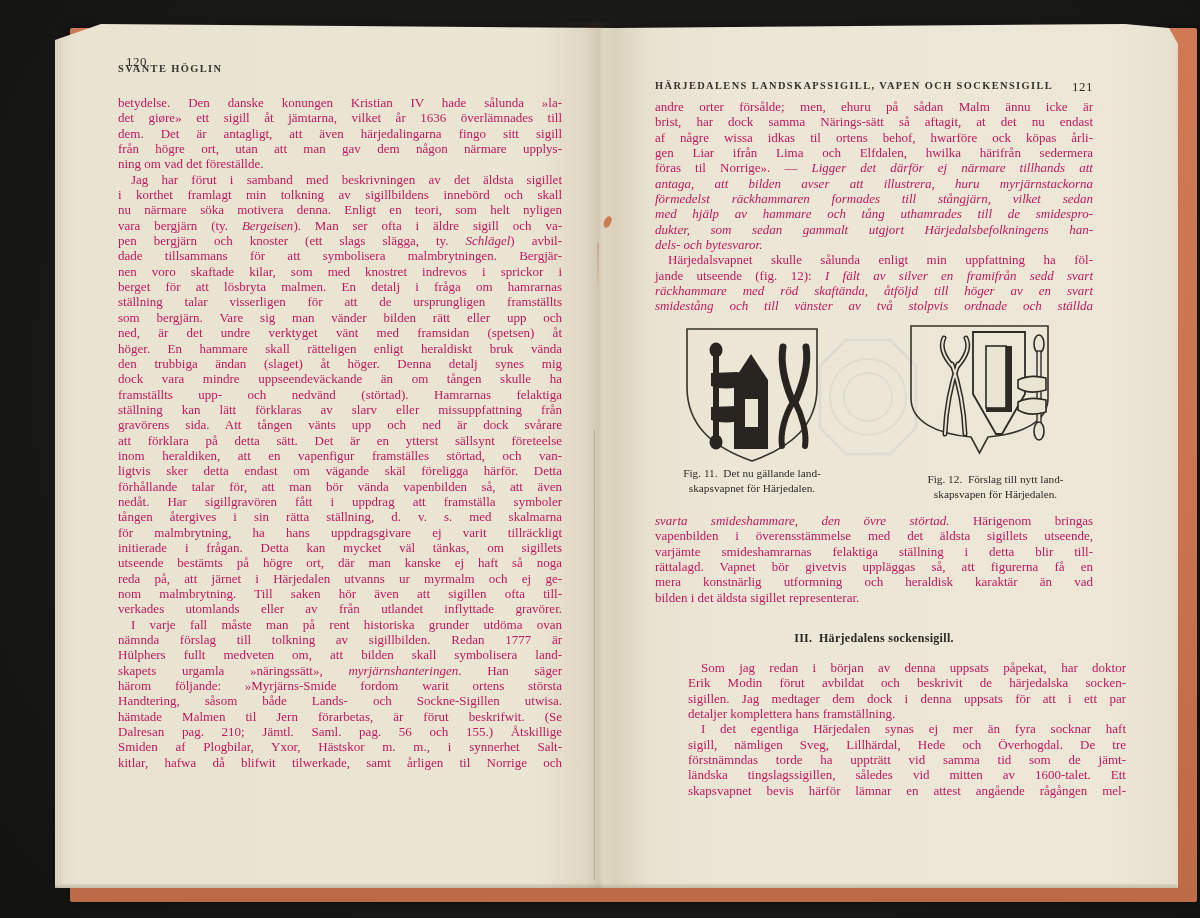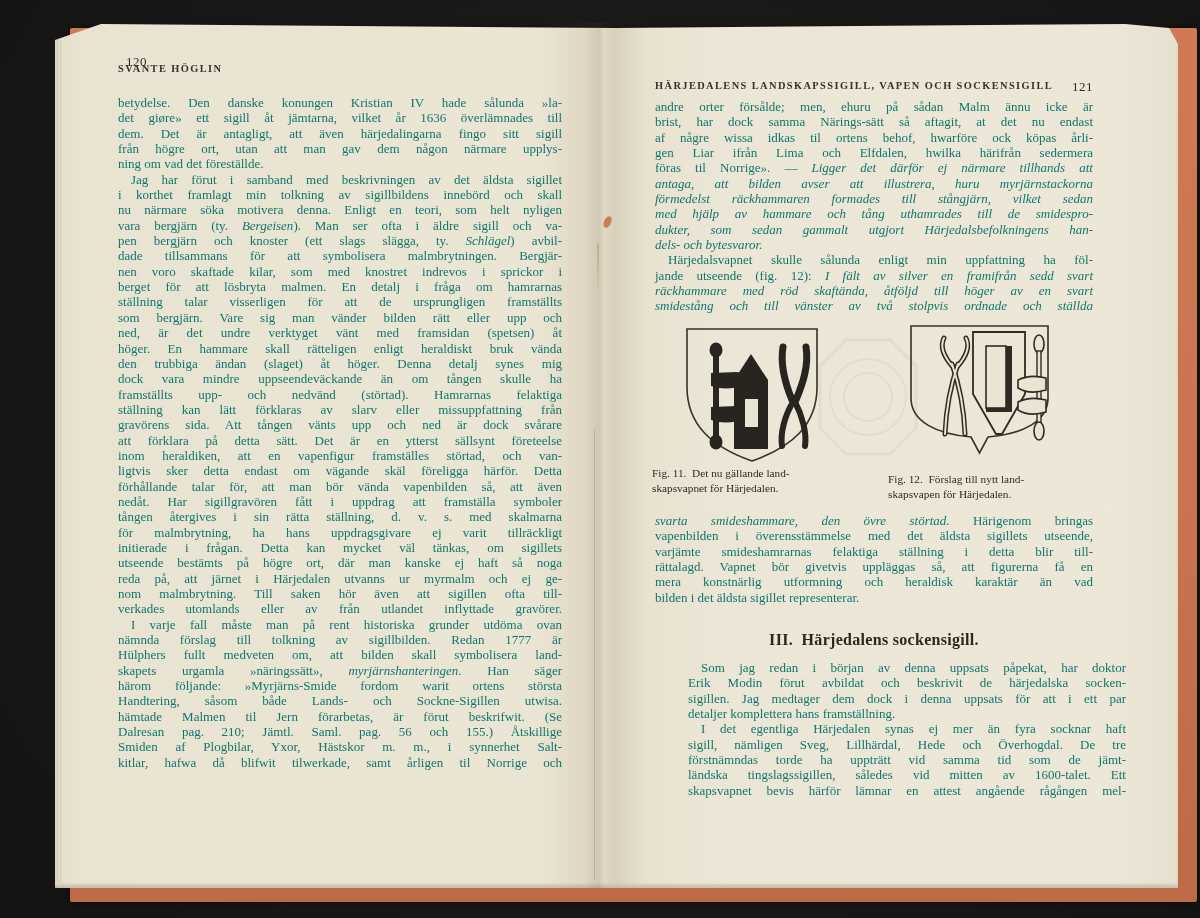--- a/index.html
+++ b/index.html
@@ -60,36 +60,36 @@
     background:linear-gradient(180deg,rgba(190,140,100,.5),rgba(190,140,100,.1));
     border-radius:2px;
   }
 
   
   .pg-num{position:absolute;font-size:13px;color:#2e2b25;letter-spacing:.5px;}
   .run-head{
     position:absolute;color:#35322b;font-weight:700;
     font-size:10.4px;letter-spacing:1.4px;
   }
-  .tblock{position:absolute;color:#0f766e;font-size:13px;}
+  .tblock{position:absolute;color:#be185d;font-size:13px;}
   .tl{
     text-align:justify;text-align-last:justify;
     height:15.35px;line-height:15.35px;overflow:visible;
   }
   .tl.ind{text-indent:13px;}
   .tl.end{text-align-last:left;}
   .it{font-style:italic;}
 
   .fig-cap{
-    position:absolute;color:#2e2b25;
+    position:absolute;text-align:center;color:#2e2b25;
     font-size:11.3px;line-height:14.5px;
   }
   #section-heading{
     position:absolute;left:655px;top:631px;width:438px;text-align:center;
-    font-weight:700;font-size:16px;color:#2b2822;letter-spacing:.3px;
+    font-weight:700;font-size:12px;color:#2b2822;letter-spacing:.3px;
   }
 
   
   .shield{position:absolute;}
   
   #ghost-seal{position:absolute;left:816px;top:336px;width:104px;height:122px;opacity:.10;}
 </style>
 </head>
 <body>
 

